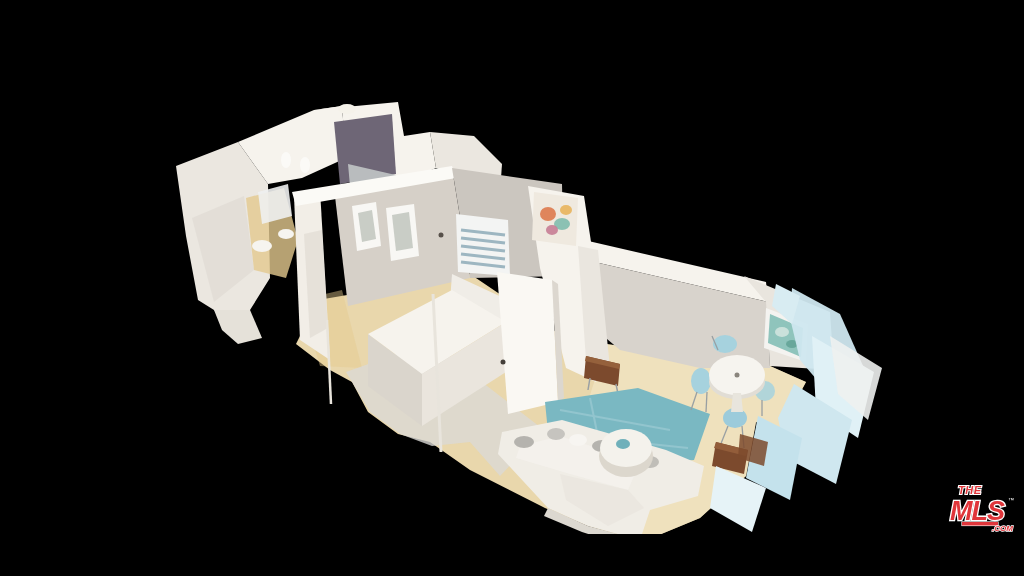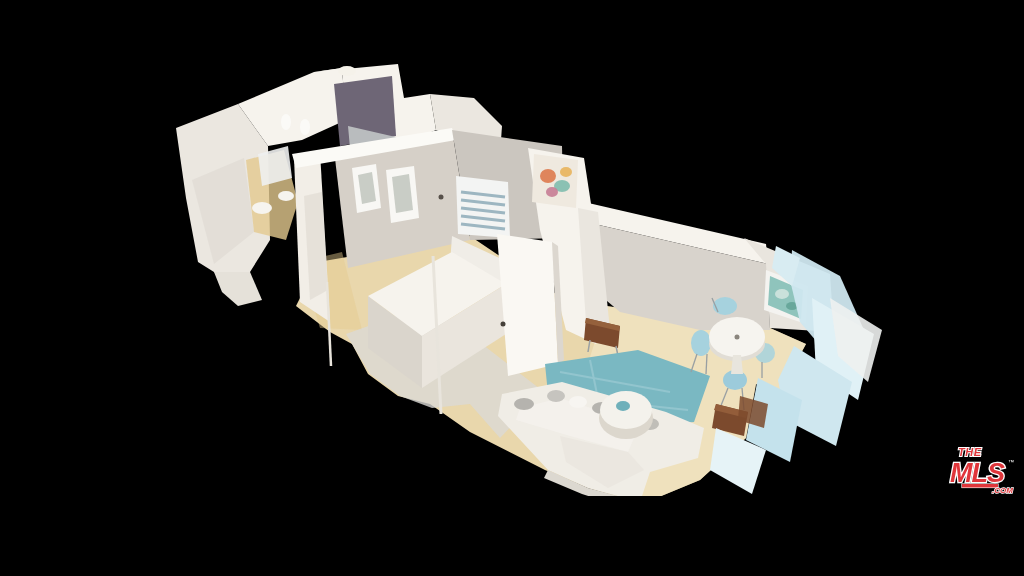--- a/index.html
+++ b/index.html
@@ -1,17 +1,17 @@
 <!DOCTYPE html>
 <html><head>
 <meta charset="utf-8">
 <style>
   html,body{margin:0;padding:0;background:#000;}
   .stage{position:relative;width:1024px;height:496px;background:#000;overflow:hidden;
-         font-family:"Liberation Sans",sans-serif;}
+         font-family:"Liberation Sans",sans-serif;margin-top:38px;}
   .stage svg.scene{position:absolute;left:0;top:0;}
   .watermark{position:absolute;right:4px;bottom:2px;width:76px;height:52px;}
   .t-the{font-family:"Liberation Sans",sans-serif;font-style:italic;font-weight:900;font-size:11px;
          stroke:#ffffff;stroke-width:2px;paint-order:stroke;letter-spacing:.5px;}
   .t-mls{font-family:"Liberation Sans",sans-serif;font-style:italic;font-weight:900;font-size:27px;
          stroke:#ffffff;stroke-width:2.6px;paint-order:stroke;letter-spacing:-1px;}
   .t-tm{font-family:"Liberation Sans",sans-serif;font-size:6px;fill:#ffffff;}
   .t-com{font-family:"Liberation Sans",sans-serif;font-style:italic;font-weight:700;font-size:8px;
          stroke:#ffffff;stroke-width:1.4px;paint-order:stroke;}
   .u-bar{stroke:#ffffff;stroke-width:1.2px;paint-order:stroke;}

